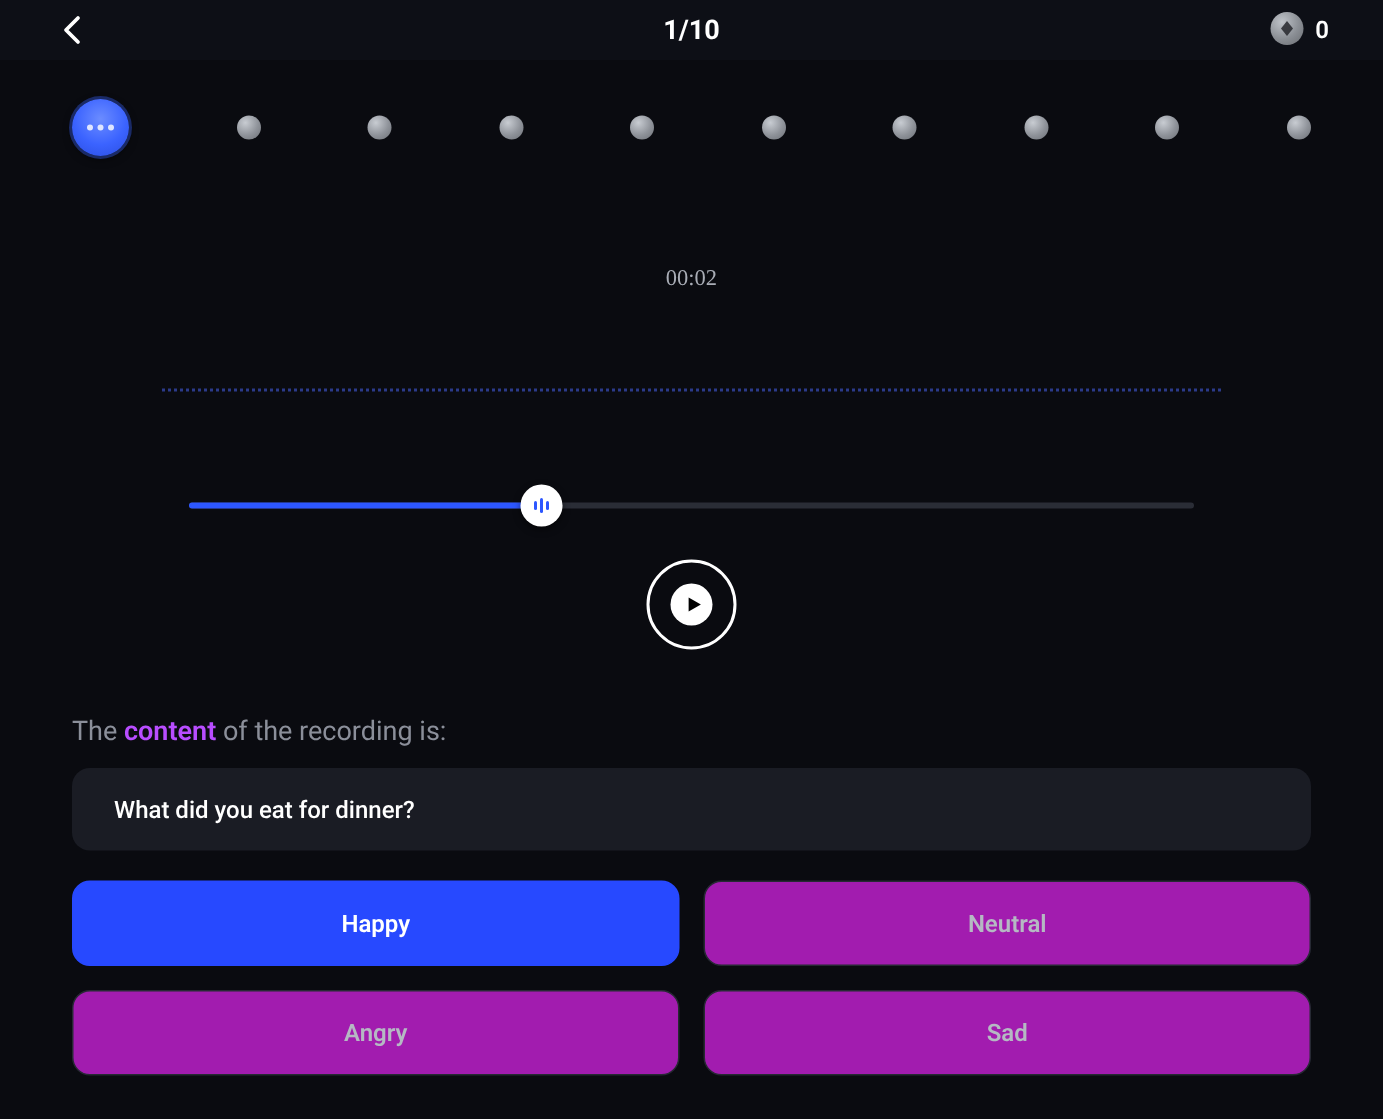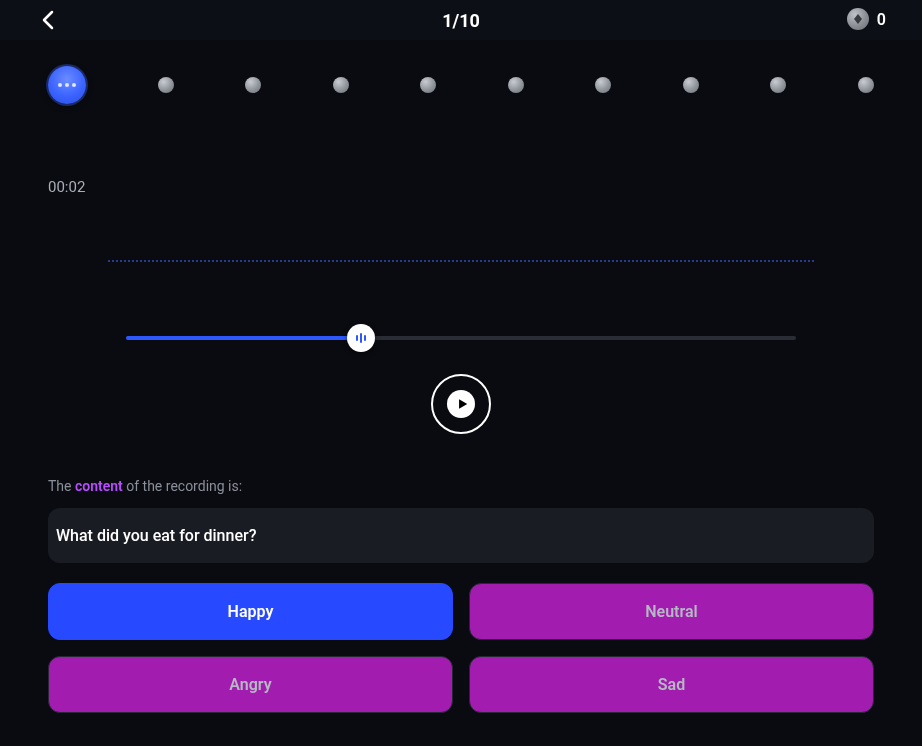--- a/index.html
+++ b/index.html
@@ -85,24 +85,25 @@
 
   .content {
     padding: 22px 48px 0 48px;
   }
   .instruction {
     font-size: 15px;
     color: #8b8f9a;
   }
 
   .time {
-    text-align: left;
+    text-align: center;
     margin-top: 52px;
     font-size: 15px;
     color: #a9adb6;
+    font-family: Liberation Serif, serif;
   }
 
   .waveform {
     margin: 56px 60px 0 60px;
     height: 10px;
     border-bottom: 2px dotted #2b3a8a;
   }
 
   .slider-wrap {
     position: relative;
@@ -170,30 +171,30 @@
     background: #fff;
     border-radius: 50%;
     display: flex;
     align-items: center;
     justify-content: center;
   }
   .play-inner svg { fill: #000; margin-left: 2px; }
 
   .prompt {
     margin-top: 44px;
-    font-size: 14px;
+    font-size: 18px;
     color: #8b8f9a;
   }
   .prompt .hl { color: #b84dff; font-weight: 600; }
 
   .content-box {
     margin-top: 14px;
     background: #1a1c24;
     border-radius: 12px;
-    padding: 18px 8px;
+    padding: 18px 28px;
     font-size: 16px;
     font-weight: 500;
     color: #fff;
   }
 
   .tone-prompt {
     margin-top: 26px;
     font-size: 15px;
     color: #8b8f9a;
   }

